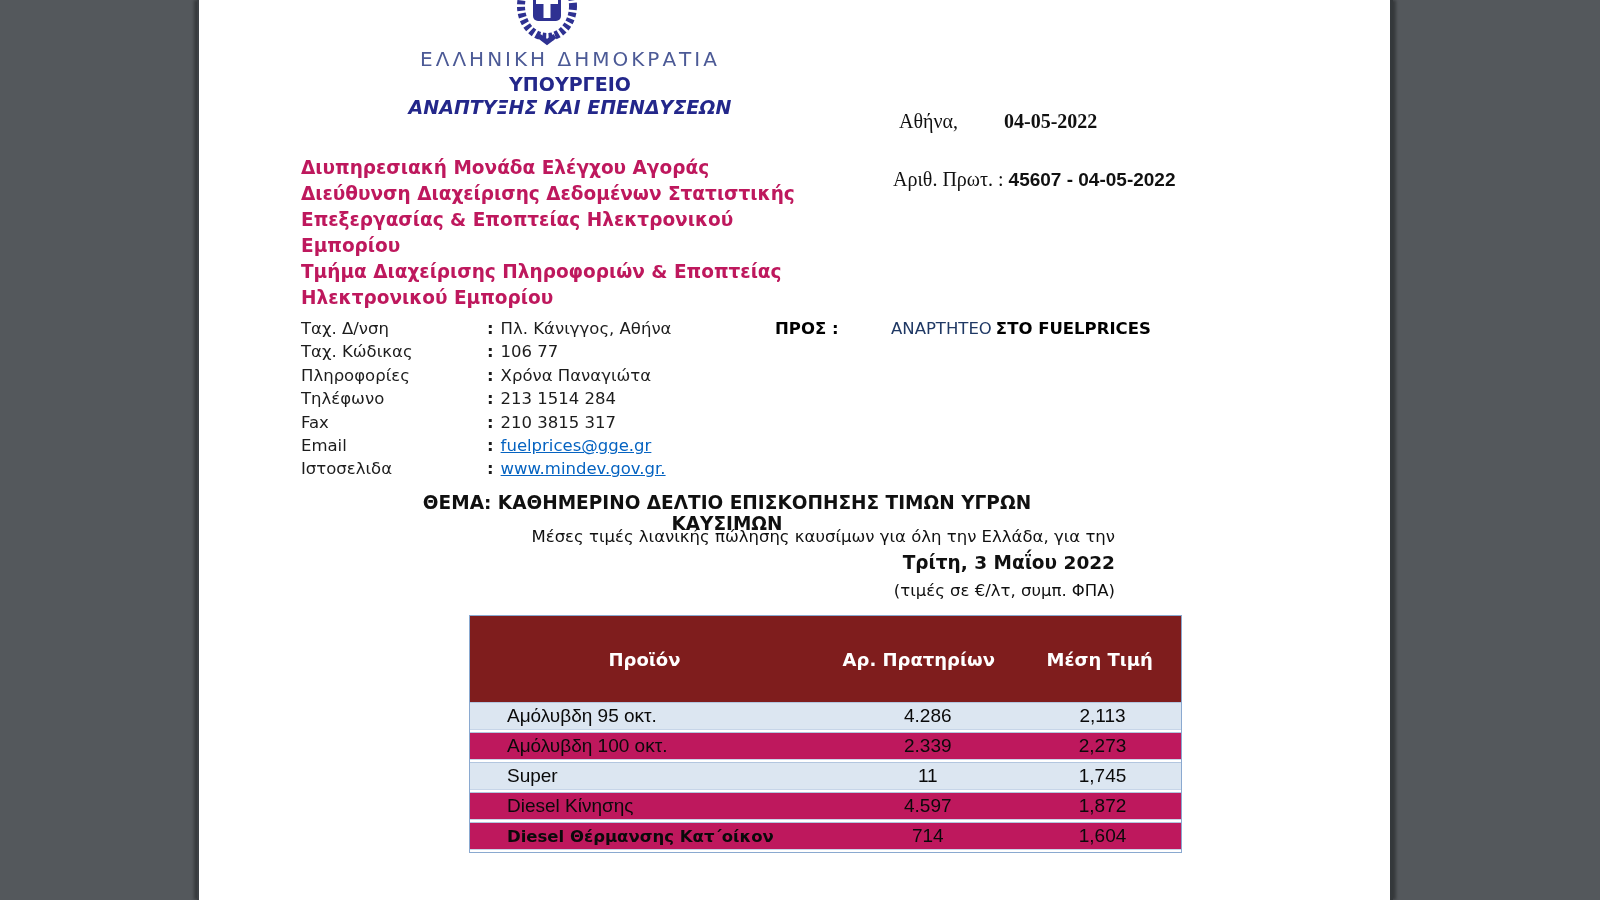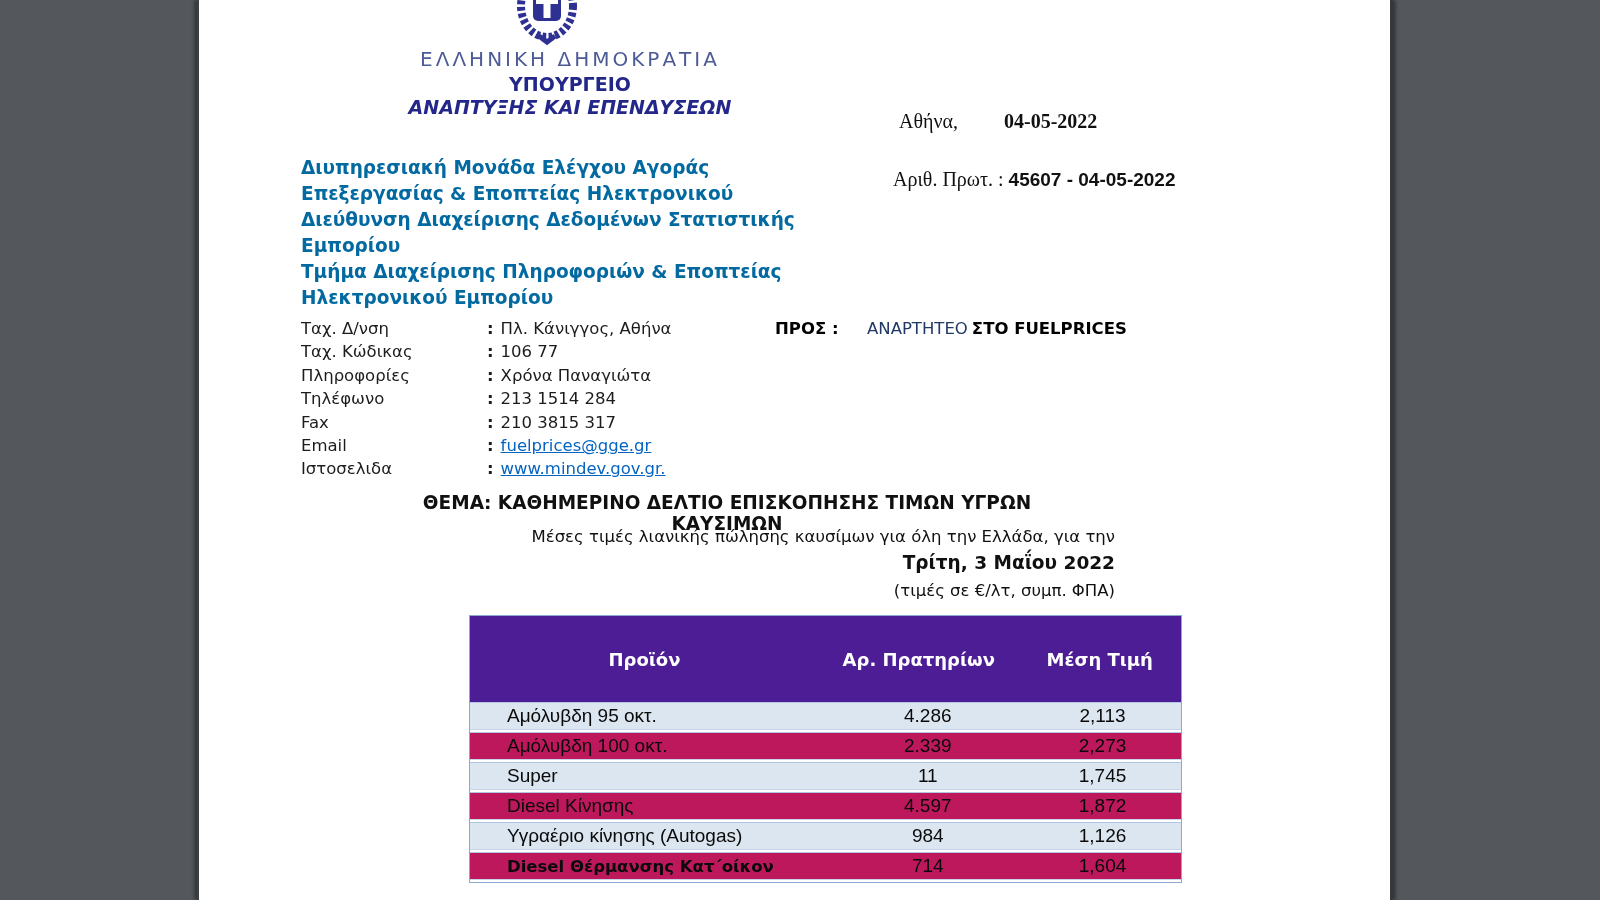--- a/index.html
+++ b/index.html
@@ -19,47 +19,47 @@
 
   
   .meta{font-family:"Liberation Serif",serif;font-size:20px;color:#111;}
   .cityrow{left:700px;top:110px;}
   .meta-date{font-weight:bold;margin-left:46px;}
   .protrow{left:694px;top:168px;}
   .prot-value{font-weight:bold;font-family:"Liberation Sans",sans-serif;font-size:19px;}
 
   
   .dept{left:102px;top:155px;width:560px;font-family:"DejaVu Sans",sans-serif;
-    font-weight:bold;font-size:18.5px;line-height:26px;color:#0369a1;}
+    font-weight:bold;font-size:18.5px;line-height:26px;color:#be185d;}
 
   
   .contact{left:102px;top:317px;width:480px;font-family:"DejaVu Sans",sans-serif;
     font-size:16.5px;color:#1c1c1c;}
   .crow{height:23.4px;line-height:23.4px;white-space:nowrap;}
   .clabel{display:inline-block;width:186px;}
   .csep{font-weight:bold;margin-right:7px;}
   .link{color:#0563c1;text-decoration:underline;}
 
   
   .pros-label{left:576px;top:319px;font-family:"DejaVu Sans",sans-serif;font-weight:bold;font-size:16.5px;color:#000;}
-  .pros-value{left:668px;top:319px;font-family:"DejaVu Sans",sans-serif;font-size:16.5px;}
+  .pros-value{left:692px;top:319px;font-family:"DejaVu Sans",sans-serif;font-size:16.5px;}
   .pros-status{color:#1f3864;}
   .pros-dest{font-weight:bold;color:#000;margin-left:4px;}
 
   
   .subject{left:168px;width:720px;top:492px;text-align:center;font-family:"DejaVu Sans",sans-serif;
     font-weight:bold;font-size:18.5px;color:#101010;}
   .subctr{left:315px;width:601px;text-align:right;font-family:"DejaVu Sans",sans-serif;color:#101010;}
   .subtitle{top:527px;font-size:16.5px;}
   .subdate{top:552px;font-size:18.5px;font-weight:bold;}
   .subnote{top:581px;font-size:16.5px;}
 
   
   .fuel-table{left:270px;top:615px;width:713px;border:1px solid #8aa9d0;box-sizing:border-box;background:#fff;}
-  .thead{display:flex;height:86px;background:#4c1d95;align-items:center;color:#fff;
+  .thead{display:flex;height:86px;background:#7f1d1d;align-items:center;color:#fff;
     font-weight:bold;font-size:18px;font-family:"DejaVu Sans",sans-serif;}
   .trow{display:flex;height:28px;align-items:center;border-bottom:2px solid #fff;
     box-shadow:inset 0 1px 0 #b3c6df, inset 0 -1px 0 #c7d5e8;font-size:19px;color:#0a0a0a;padding-left:24px;}
   .trow.alt{background:#dce6f1;}
   .trow.plain{background:#be185d;}
   .c1{width:350px;box-sizing:border-box;padding-left:13px;text-align:left;}
   .c2{width:200px;text-align:center;}
   .c3{width:163px;text-align:center;}
   .thead .c1{text-align:center;padding-left:0;}
   .trow.lastrow .c1{font-family:"DejaVu Sans",sans-serif;font-weight:bold;font-size:16.5px;}
@@ -87,22 +87,22 @@
     <span>Αθήνα,</span><span class="meta-date">04-05-2022</span>
   </div>
 
   <div class="abs meta protrow">
     <span>Αριθ. Πρωτ. :</span>
     <span class="prot-value">45607 - 04-05-2022</span>
   </div>
 
   <div class="abs dept">
     <div>Διυπηρεσιακή Μονάδα Ελέγχου Αγοράς</div>
+    <div>Διεύθυνση Διαχείρισης Δεδομένων Στατιστικής</div>
     <div>Επεξεργασίας &amp; Εποπτείας Ηλεκτρονικού</div>
-    <div>Διεύθυνση Διαχείρισης Δεδομένων Στατιστικής</div>
     <div>Εμπορίου</div>
     <div>Τμήμα Διαχείρισης Πληροφοριών &amp; Εποπτείας</div>
     <div>Ηλεκτρονικού Εμπορίου</div>
   </div>
 
   <div class="abs contact">
     <div class="crow">
       <span class="clabel">Ταχ. Δ/νση</span><span class="csep">:</span><span>Πλ. Κάνιγγος, Αθήνα</span>
     </div>
     <div class="crow">
@@ -154,25 +154,20 @@
     <div class="trow alt">
       <div class="c1">Super</div>
       <div class="c2">11</div>
       <div class="c3">1,745</div>
     </div>
     <div class="trow plain">
       <div class="c1">Diesel Κίνησης</div>
       <div class="c2">4.597</div>
       <div class="c3">1,872</div>
     </div>
-    <div class="trow alt">
-      <div class="c1">Υγραέριο κίνησης (Autogas)</div>
-      <div class="c2">984</div>
-      <div class="c3">1,126</div>
-    </div>
     <div class="trow plain lastrow">
       <div class="c1">Diesel Θέρμανσης Κατ΄οίκον</div>
       <div class="c2">714</div>
       <div class="c3">1,604</div>
     </div>
   </div>
 
 </div>
 
 </body></html>

